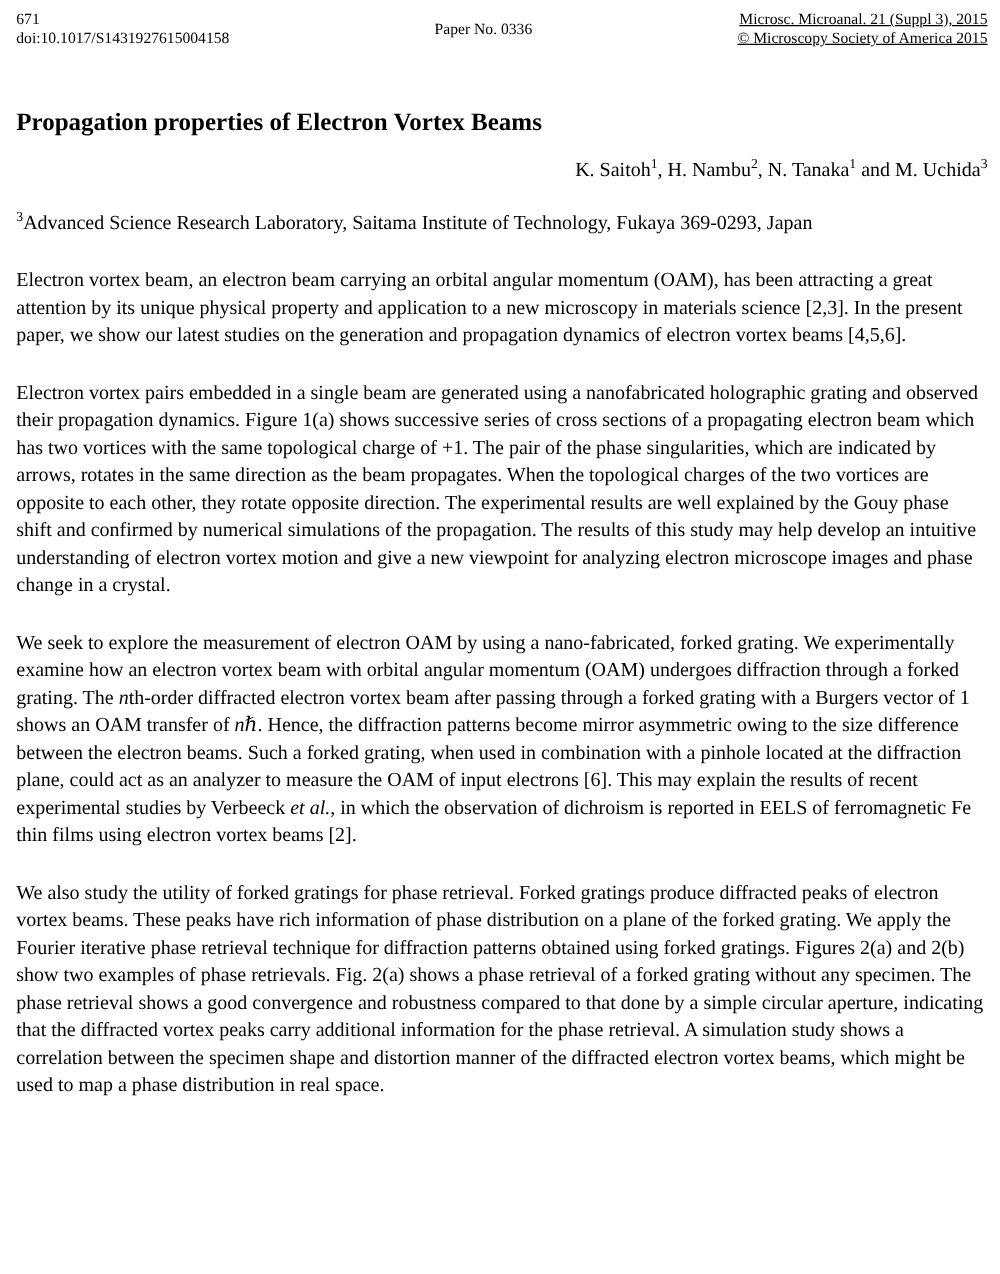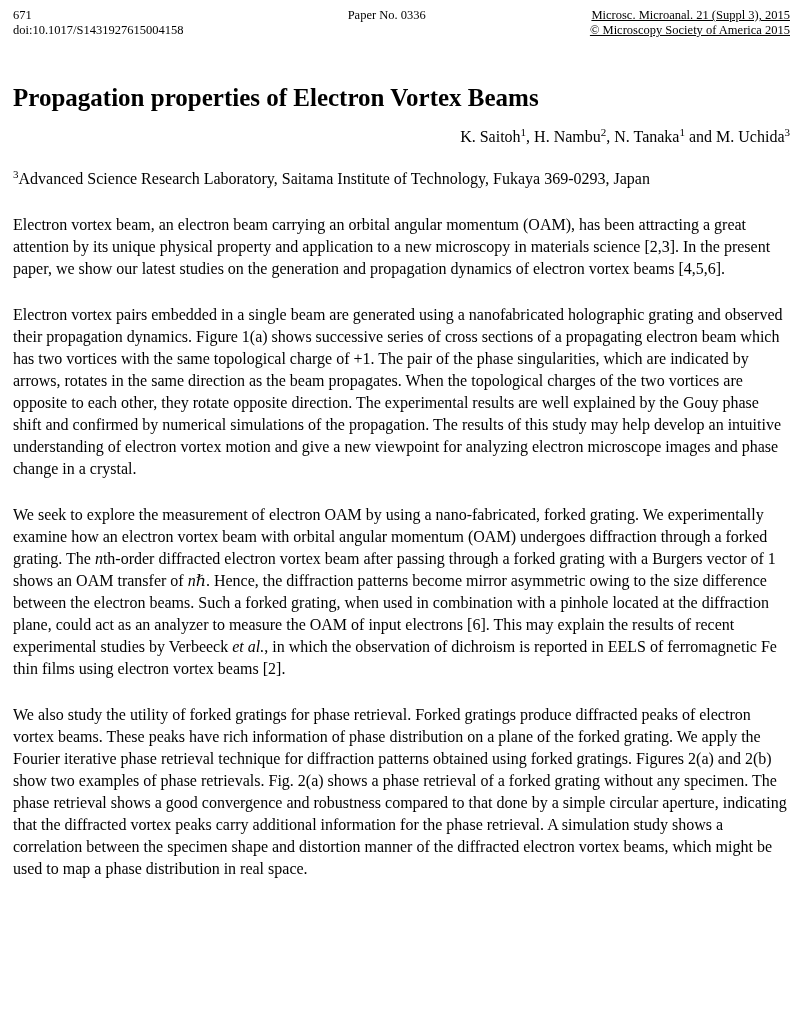--- a/index.html
+++ b/index.html
@@ -16,30 +16,30 @@
     background: #ffffff;
     color: #000000;
     font-family: "Liberation Serif", "DejaVu Serif", serif;
     font-size: 16px;
     line-height: 22px;
     overflow: hidden;
   }
   .header {
     display: flex;
     justify-content: space-between;
-    align-items: flex-start;
+    align-items: center;
     font-size: 12.5px;
     line-height: 15px;
   }
   .header-left  { text-align: left; }
   .header-center{ text-align: center; padding-bottom: 0; }
   .header-right { text-align: right; text-decoration: underline; }
   .title {
     margin: 48px 0 0 0;
-    font-size: 25px;
+    font-size: 20px;
     line-height: 24px;
     font-weight: bold;
   }
   .authors {
     margin: 16px 0 0 0;
     text-align: right;
   }
   .affiliations {
     margin: 20px 0 0 0;
   }

